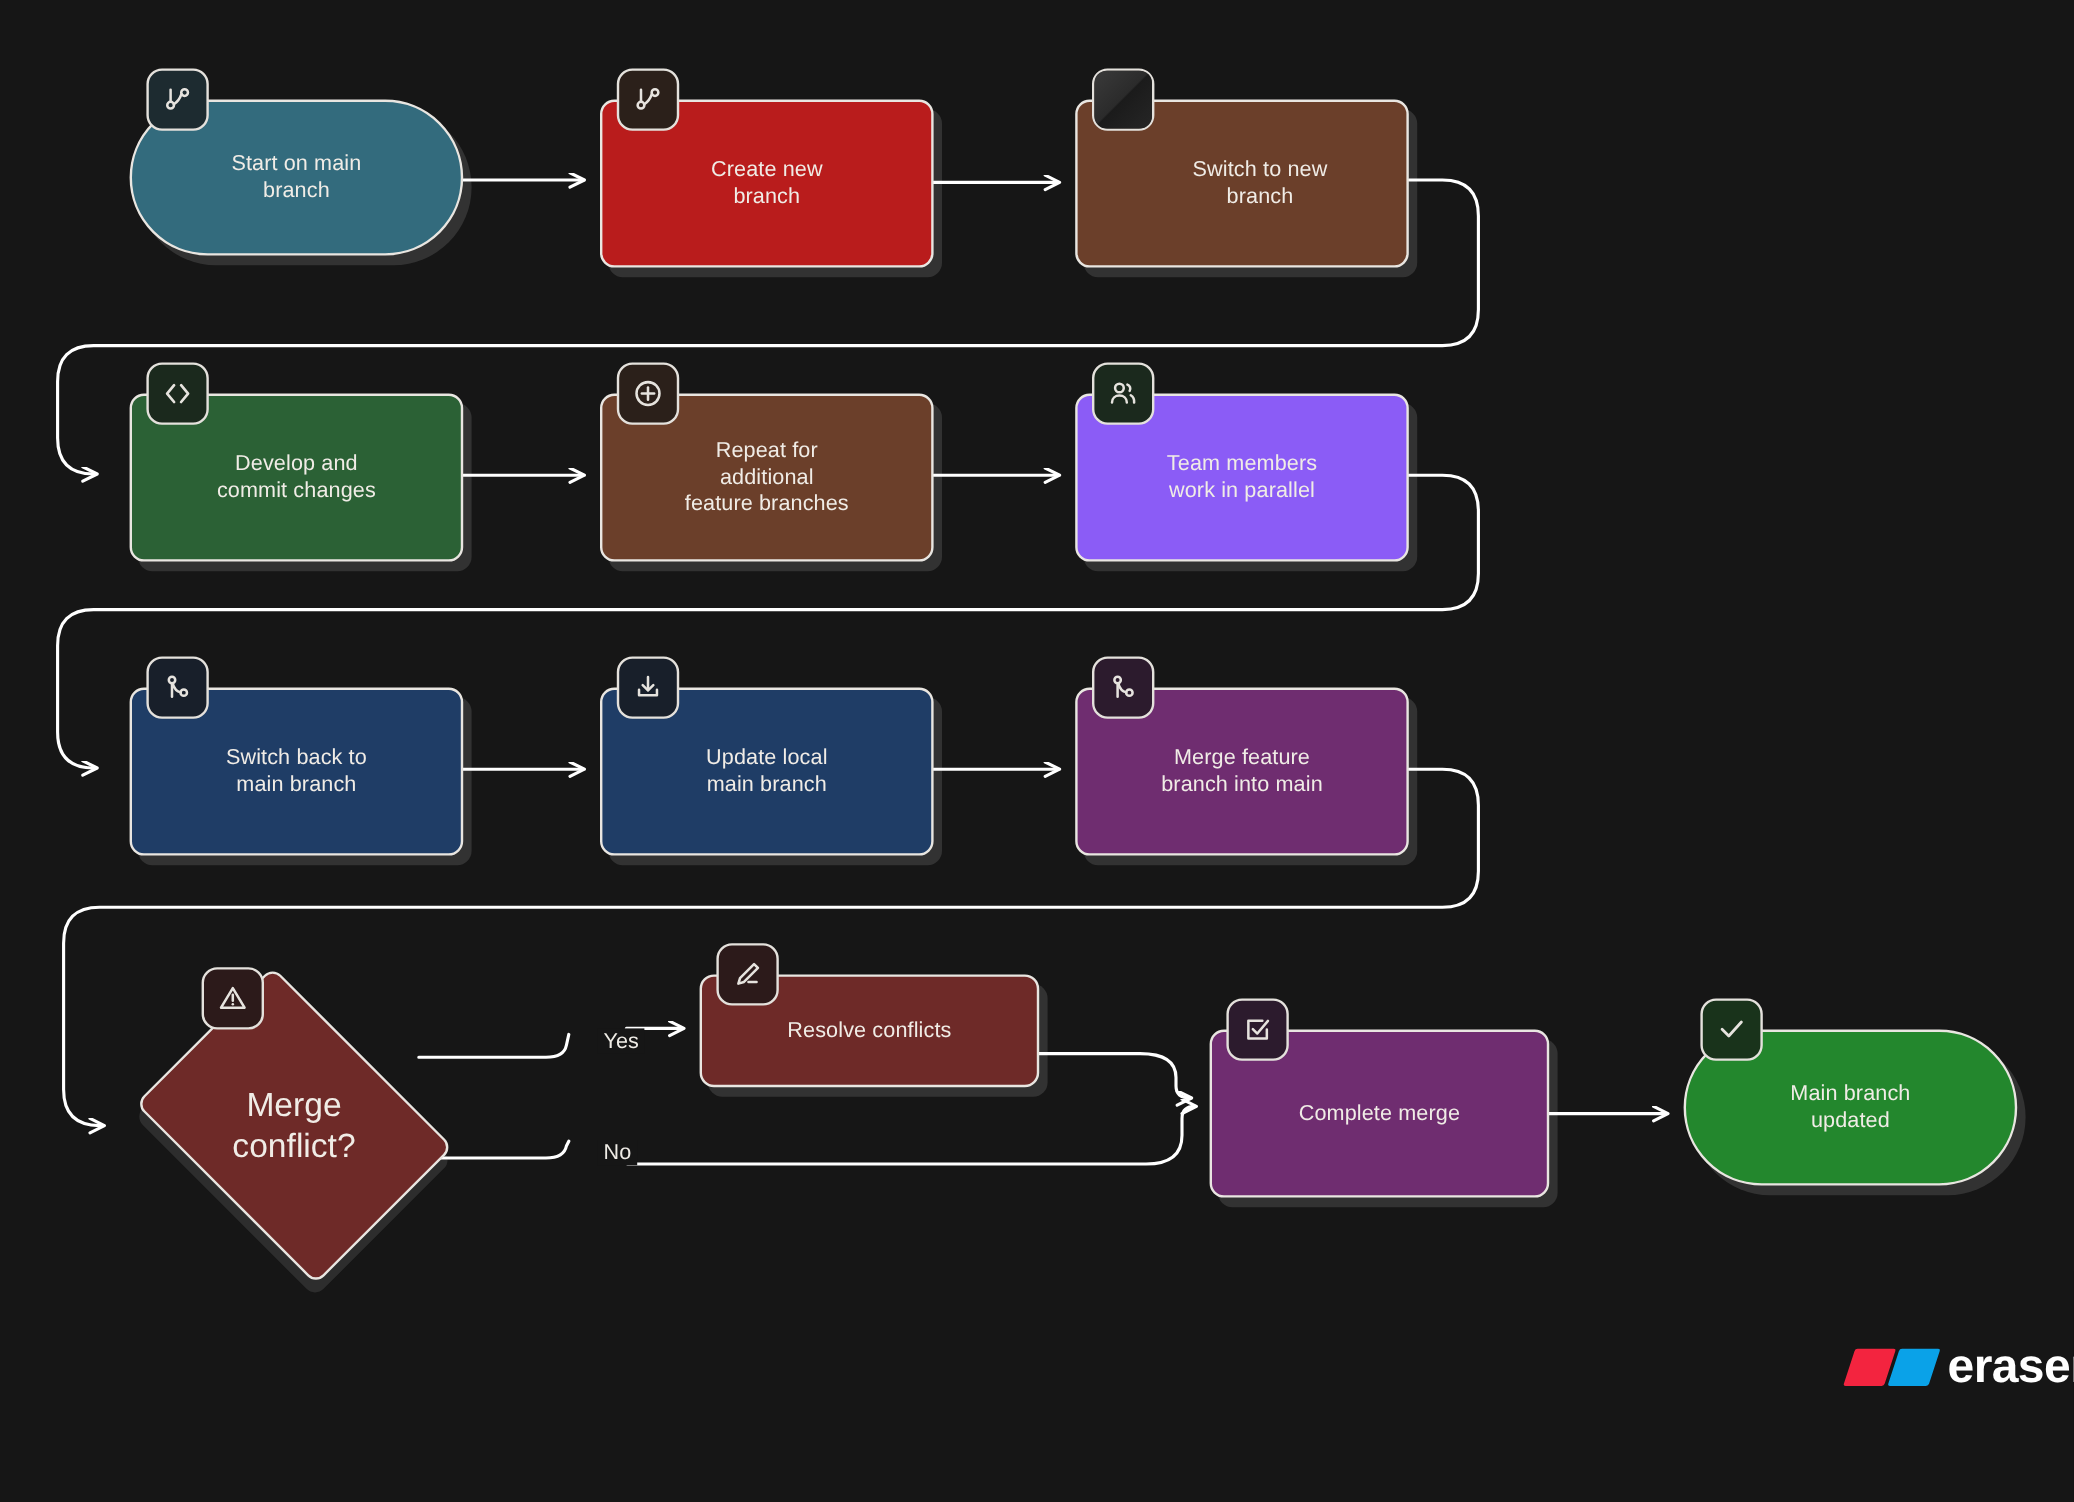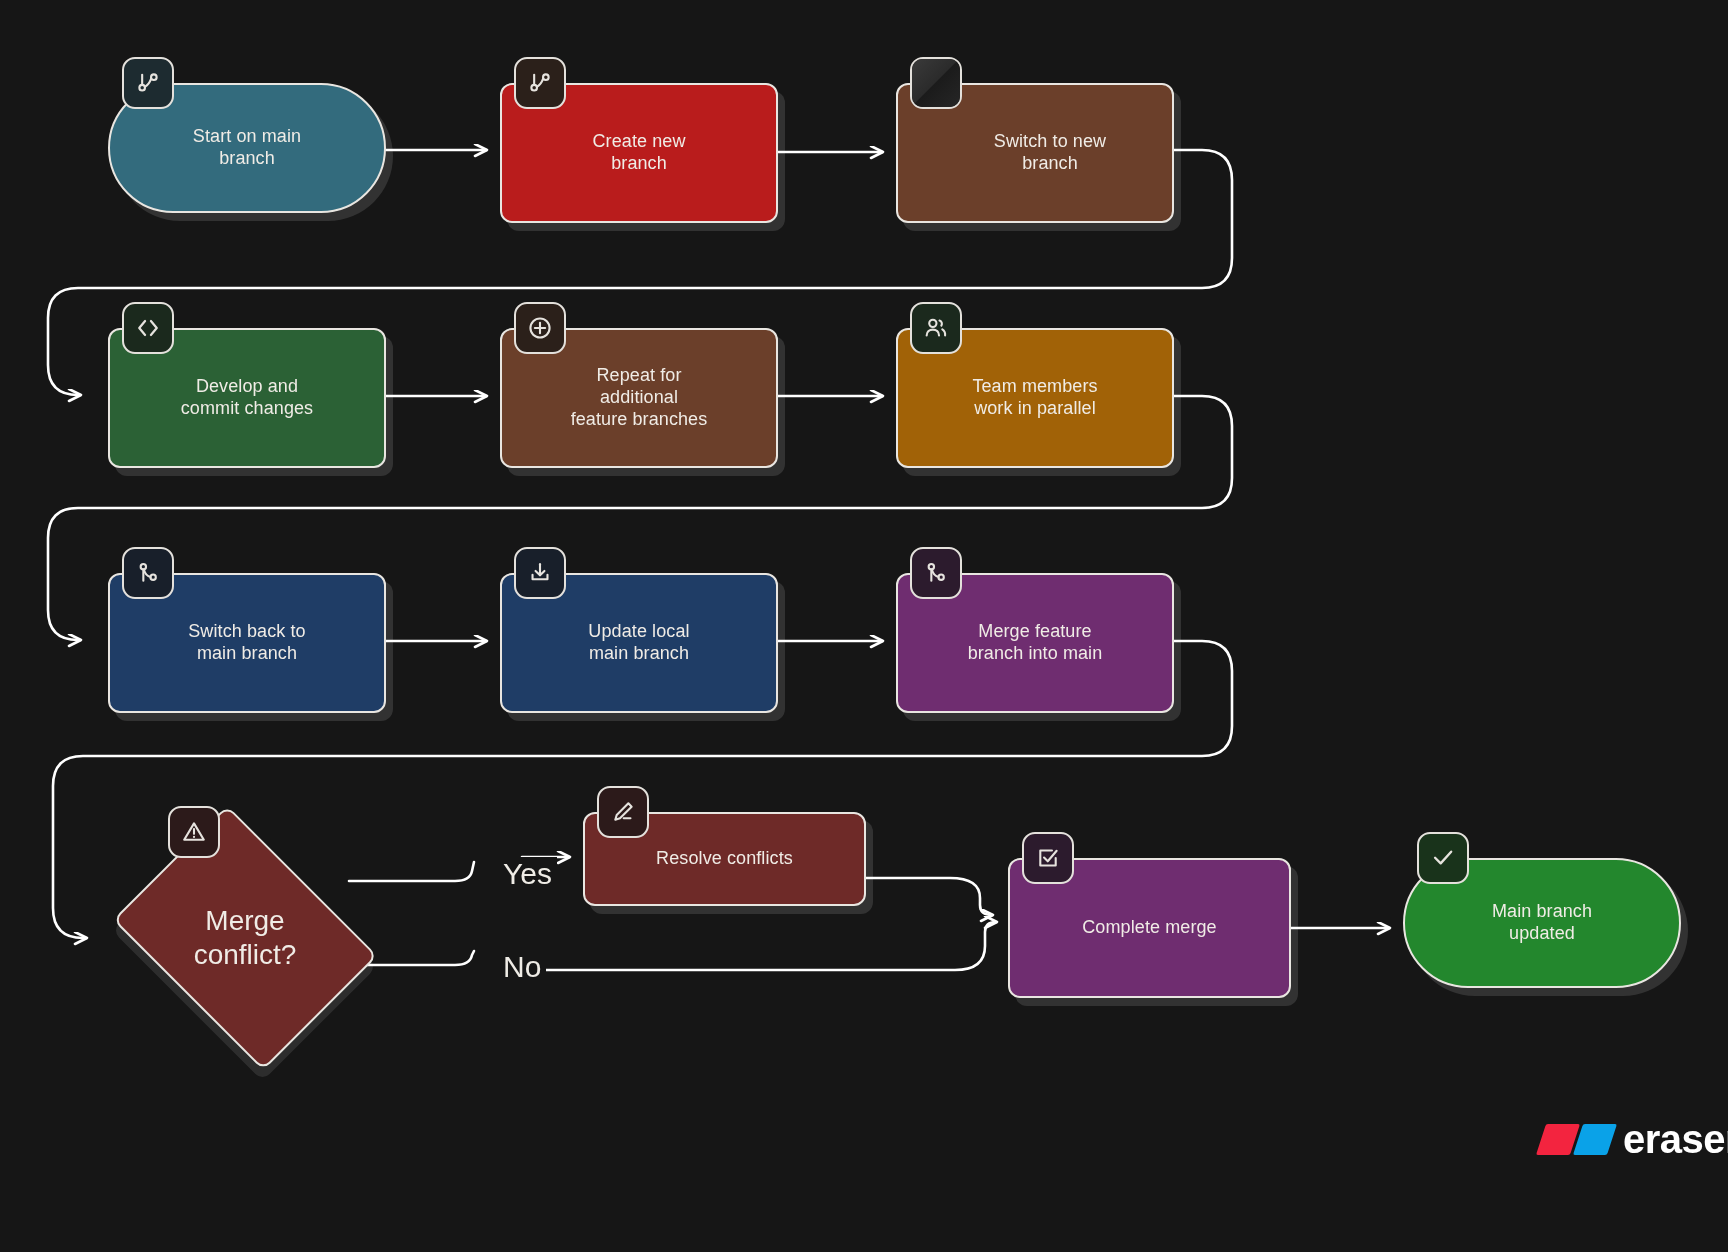--- a/index.html
+++ b/index.html
@@ -95,21 +95,21 @@
   .badge .blankglyph {
     width: 100%;
     height: 100%;
     border-radius: 10px;
     background: linear-gradient(135deg, #3a3a3a 0%, #2b2b2b 48%, #1b1b1b 50%, #262626 100%);
   }
 
   
   .edge-label {
     position: absolute;
-    font-size: 30px;
+    font-size: 18px;
     color: #efece6;
     background: #161616;
     padding: 0 5px;
     white-space: nowrap;
   }
 
   
   #logo {
     position: absolute;
     display: flex;
@@ -224,21 +224,21 @@
 feature branches</span>
   </div>
   <div class="badge" style="left: 514px; top: 302px; background: color-mix(in srgb, rgb(107, 63, 42) 26%, rgb(21, 21, 21));">
     <svg width="28" height="28" viewBox="0 0 24 24" fill="none" stroke="#e6e3de" stroke-width="1.8" stroke-linecap="round">
       <circle cx="12" cy="12" r="8.2"></circle>
         <path d="M12 7.6 L12 16.4"></path>
         <path d="M7.6 12 L16.4 12"></path>
     </svg>
   </div>
 
-  <div class="node rect" style="left: 896px; top: 328px; width: 278px; height: 140px; background: #a16207;">
+  <div class="node rect" style="left: 896px; top: 328px; width: 278px; height: 140px; background: #8b5cf6;">
     <span class="label">Team members
 work in parallel</span>
   </div>
   <div class="badge" style="left: 910px; top: 302px; background: color-mix(in srgb, rgb(43, 97, 53) 26%, rgb(21, 21, 21));">
     <svg width="28" height="28" viewBox="0 0 24 24" fill="none" stroke="#e6e3de" stroke-width="1.8" stroke-linecap="round" stroke-linejoin="round">
       <circle cx="9.3" cy="8" r="3.1"></circle>
       <path d="M4 18.4 C4 15.1 6.4 13.4 9.3 13.4 C12.2 13.4 14.6 15.1 14.6 18.4"></path>
       <path d="M15 5.6 C16.9 6.3 17.6 8.4 16.6 10"></path>
       <path d="M17.4 13.2 C19.2 14.3 20 16.3 19.8 18.4"></path>
     </svg>

